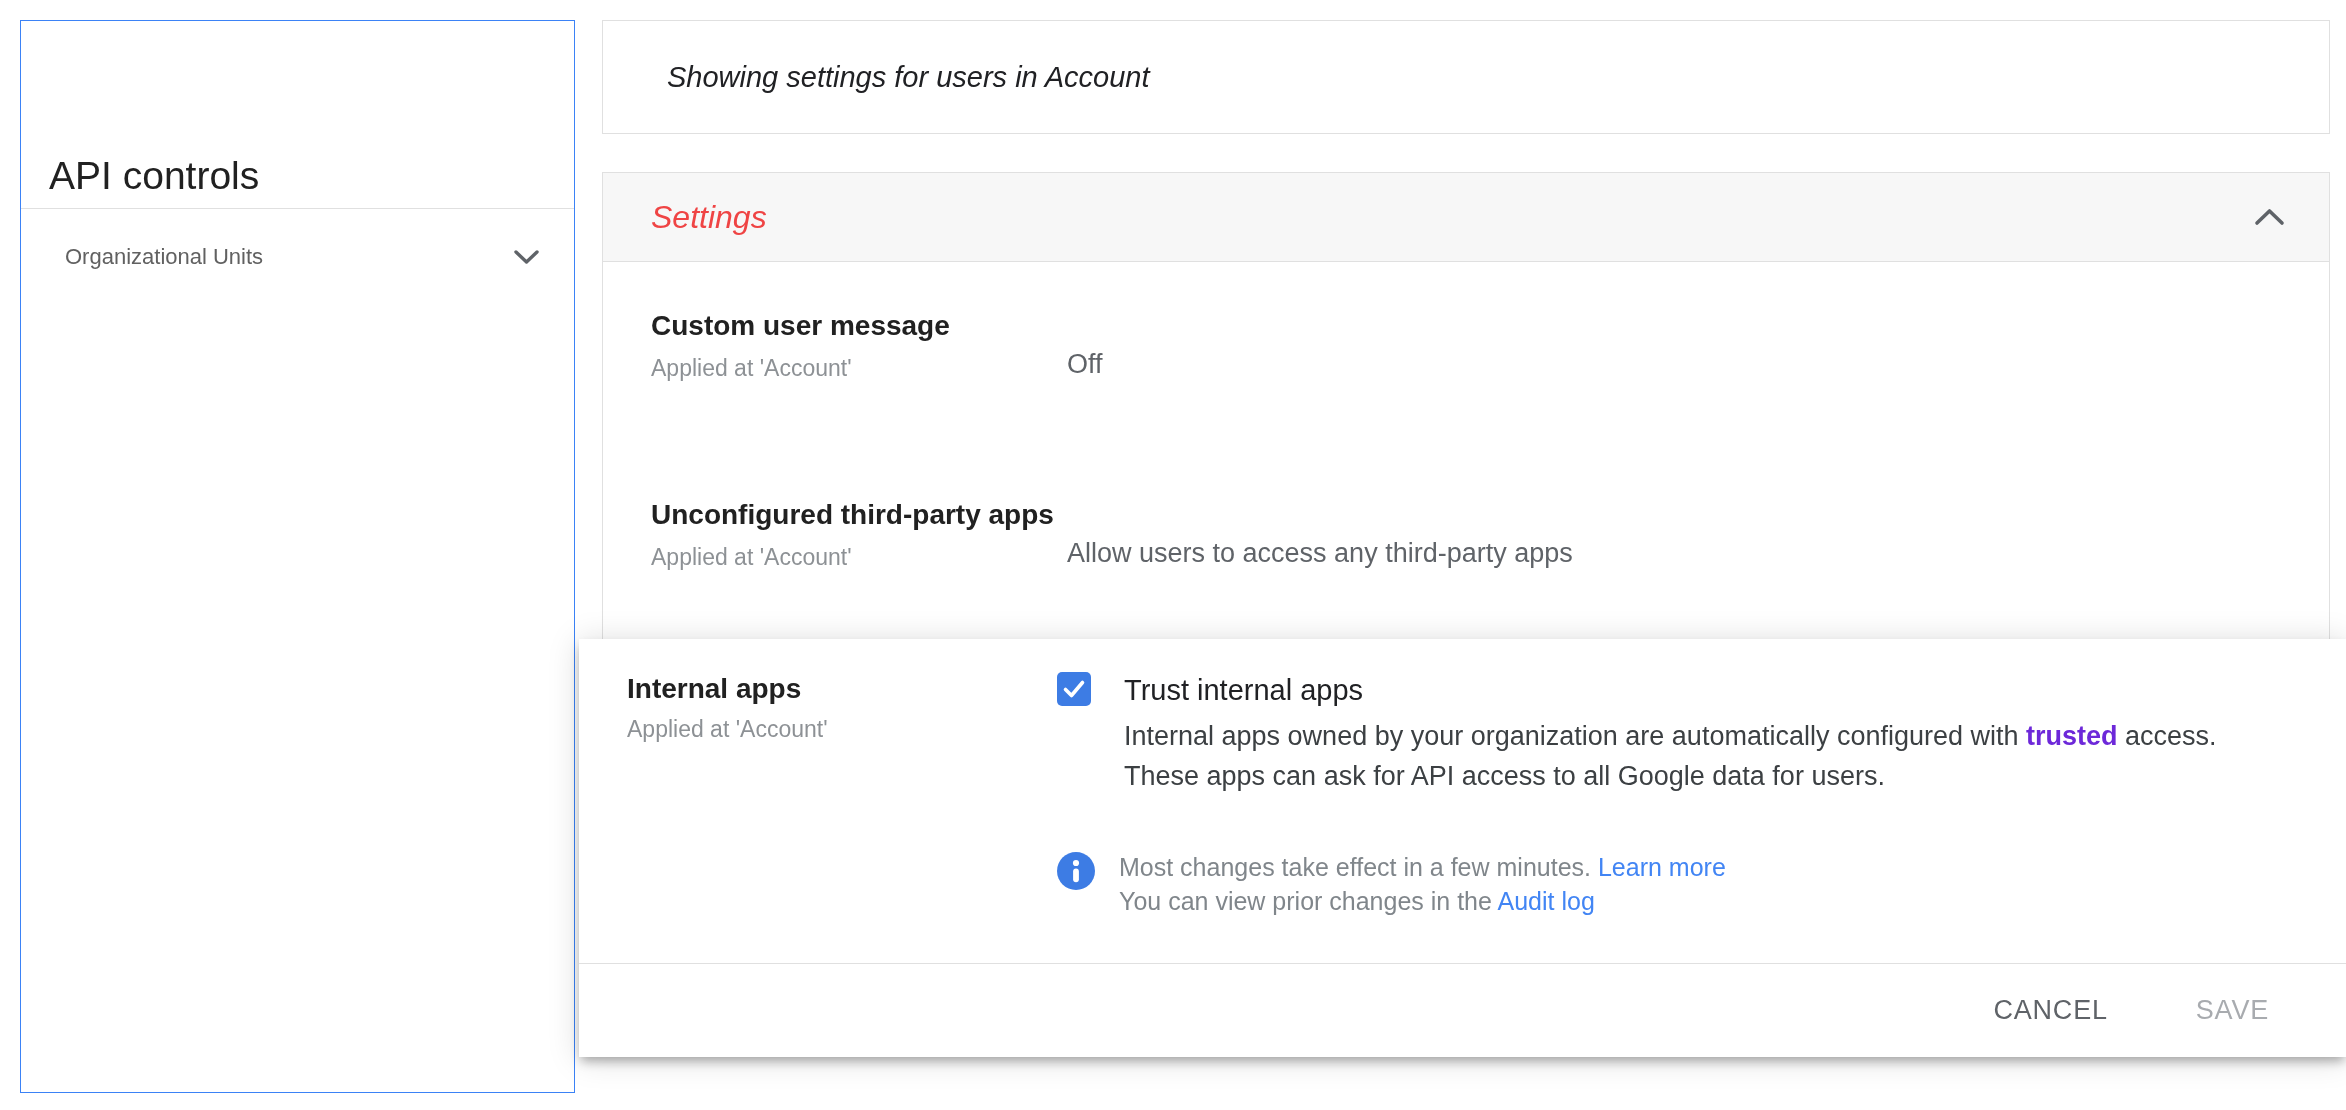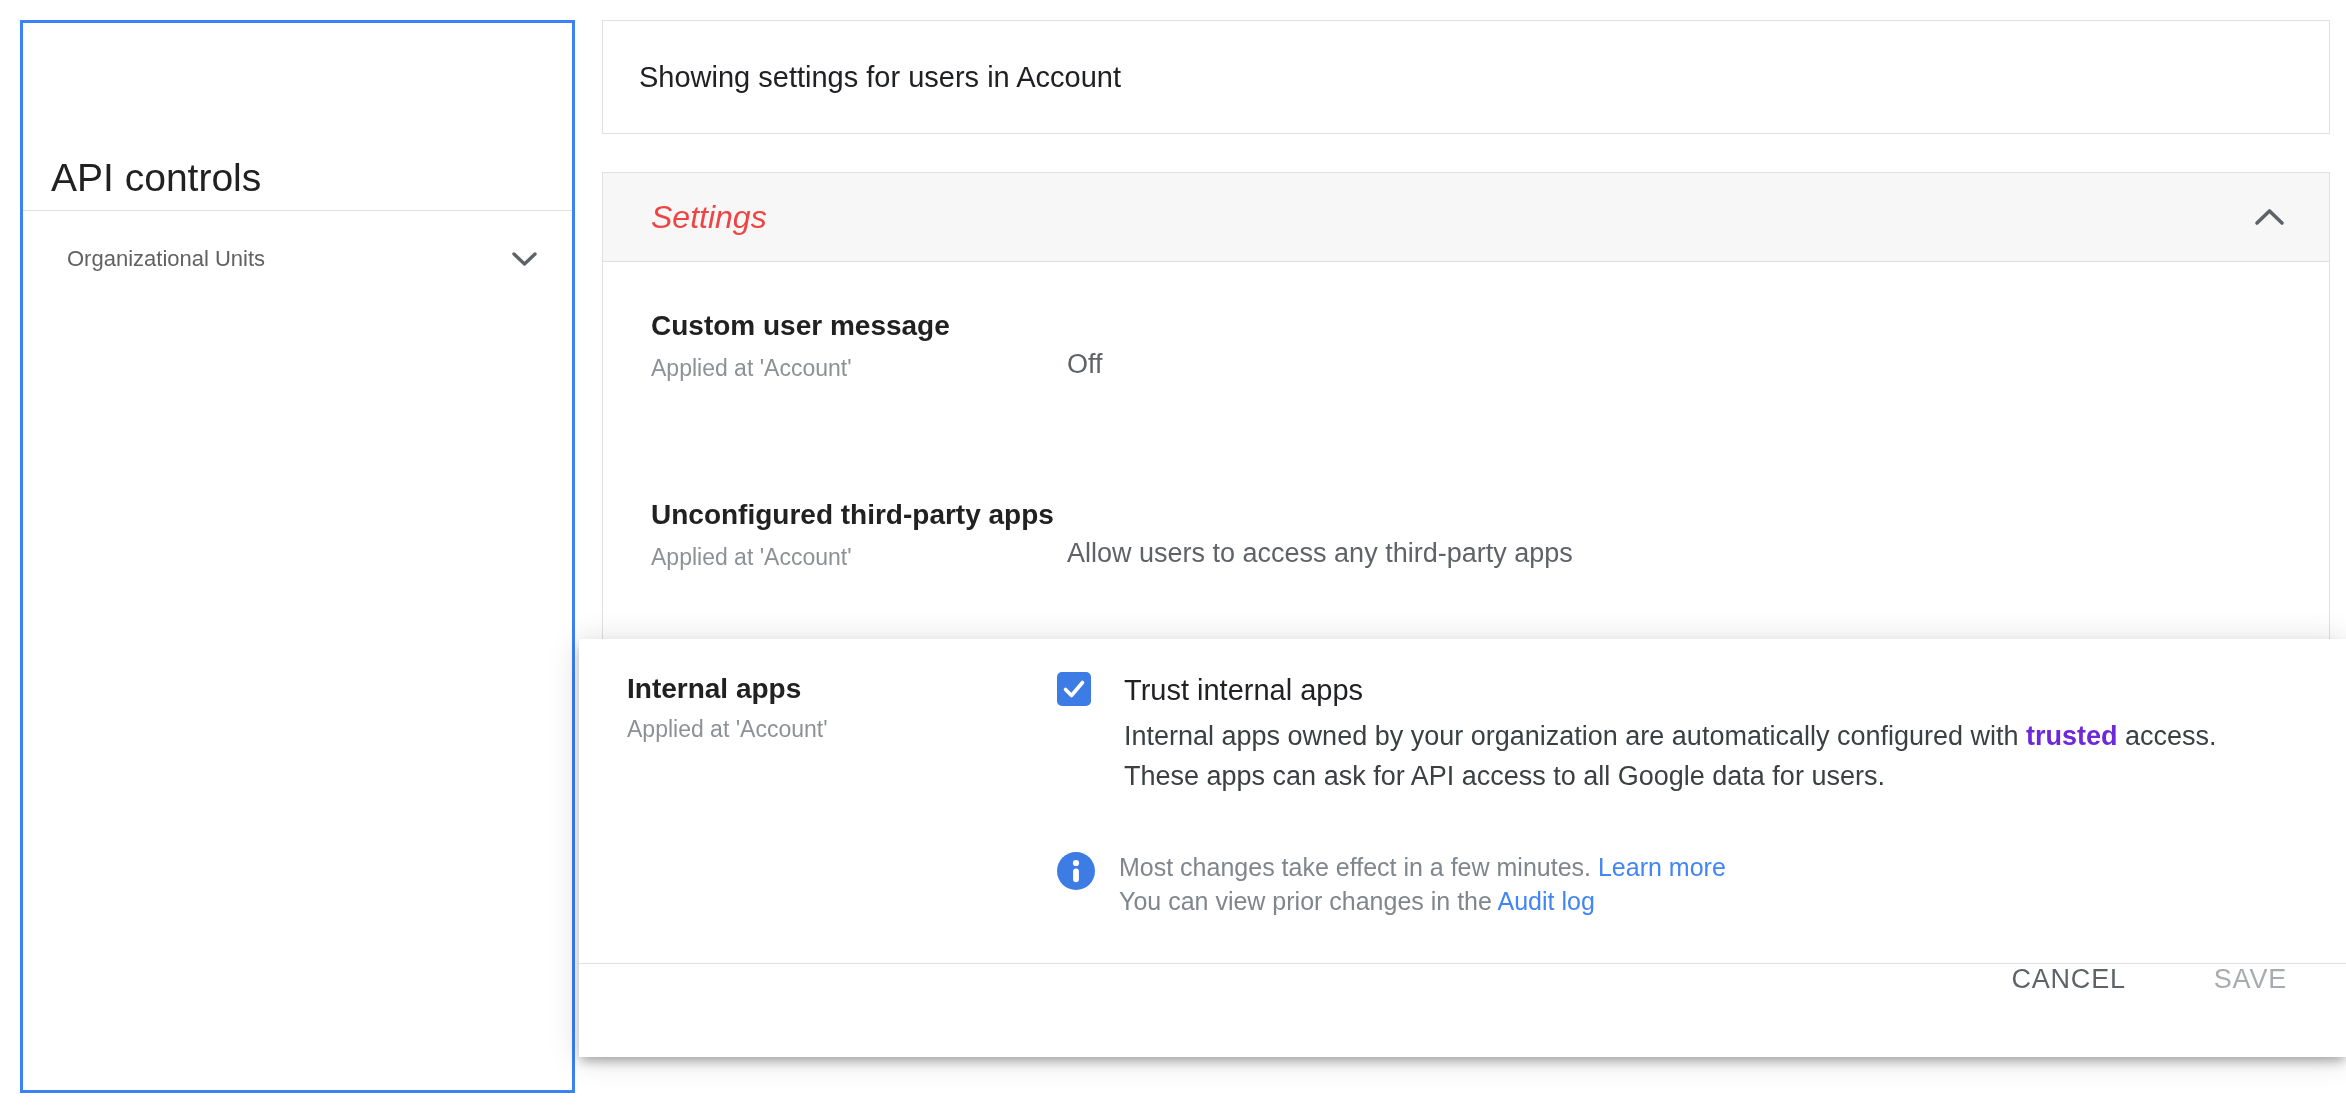--- a/index.html
+++ b/index.html
@@ -6,40 +6,40 @@
   body{
     width:2346px;height:1110px;position:relative;overflow:hidden;
     background:#ffffff;
     font-family:"Liberation Sans","DejaVu Sans",sans-serif;
     color:#212121;
     -webkit-font-smoothing:antialiased;
   }
   
   .sidebar{
     position:absolute;left:20px;top:20px;width:555px;height:1073px;
-    background:#fff;border:3px solid #3b82f6;box-sizing:border-box;
+    background:#fff;border:1px solid #3b82f6;box-sizing:border-box;
   }
   .sidebar-title{
     position:absolute;left:28px;top:106px;
     font-size:39px;line-height:46px;font-weight:400;color:#212121;white-space:nowrap;
   }
   .sidebar-divider{position:absolute;left:0;right:0;top:187px;height:1px;background:#e0e0e0;}
   .sidebar-item{
     position:absolute;left:0;right:0;top:188px;height:96px;
     display:flex;align-items:center;box-sizing:border-box;
     padding:0 34px 0 44px;cursor:pointer;
   }
   .sidebar-item-label{font-size:22px;color:#616161;}
   .sidebar-item .chev{margin-left:auto;display:flex;align-items:center;}
 
   
   .topbar{
     position:absolute;left:602px;top:20px;width:1728px;height:114px;
     background:#fff;border:1px solid #e0e0e0;box-sizing:border-box;
-    display:flex;align-items:center;padding-left:36px;
+    display:flex;align-items:center;padding-left:64px;font-style:italic;
   }
   .topbar-text{font-size:29px;color:#202124;}
 
   
   .settings-panel{
     position:absolute;left:602px;top:172px;width:1728px;height:478px;
     background:#fff;border:1px solid #e0e0e0;box-sizing:border-box;
   }
   .settings-header{
     height:89px;background:#f7f7f7;border-bottom:1px solid #e0e0e0;
@@ -73,21 +73,21 @@
   .checkbox-label{margin-left:33px;font-size:29px;color:#202124;line-height:36px;cursor:pointer;}
   .desc{margin:8px 0 0 67px;font-size:27px;color:#3c4043;line-height:40px;}
   .desc b{font-weight:700;color:#6d28d9;}
   .notice{display:flex;align-items:flex-start;margin:54px 0 0 0;}
   .info-icon{width:38px;height:38px;flex:none;margin-top:2px;}
   .notice-text{margin-left:24px;font-size:25px;color:#80868b;line-height:34px;}
   .link{color:#4285f4;text-decoration:none;cursor:pointer;}
   .card-divider{position:absolute;left:0;right:0;top:324px;height:1px;background:#e0e0e0;}
   .card-actions{
     position:absolute;left:0;right:0;top:325px;bottom:0;
-    display:flex;align-items:flex-start;justify-content:flex-end;padding-right:59px;
+    display:flex;align-items:center;justify-content:flex-end;padding-right:77px;
   }
   .btn{
     background:none;border:none;font-family:inherit;font-size:27px;
     letter-spacing:0.8px;padding:0;cursor:pointer;
   }
   .btn-cancel{color:#5f6368;margin-right:88px;}
   .btn-save{color:#a8abaf;}
 </style>
 </head>
 <body>

